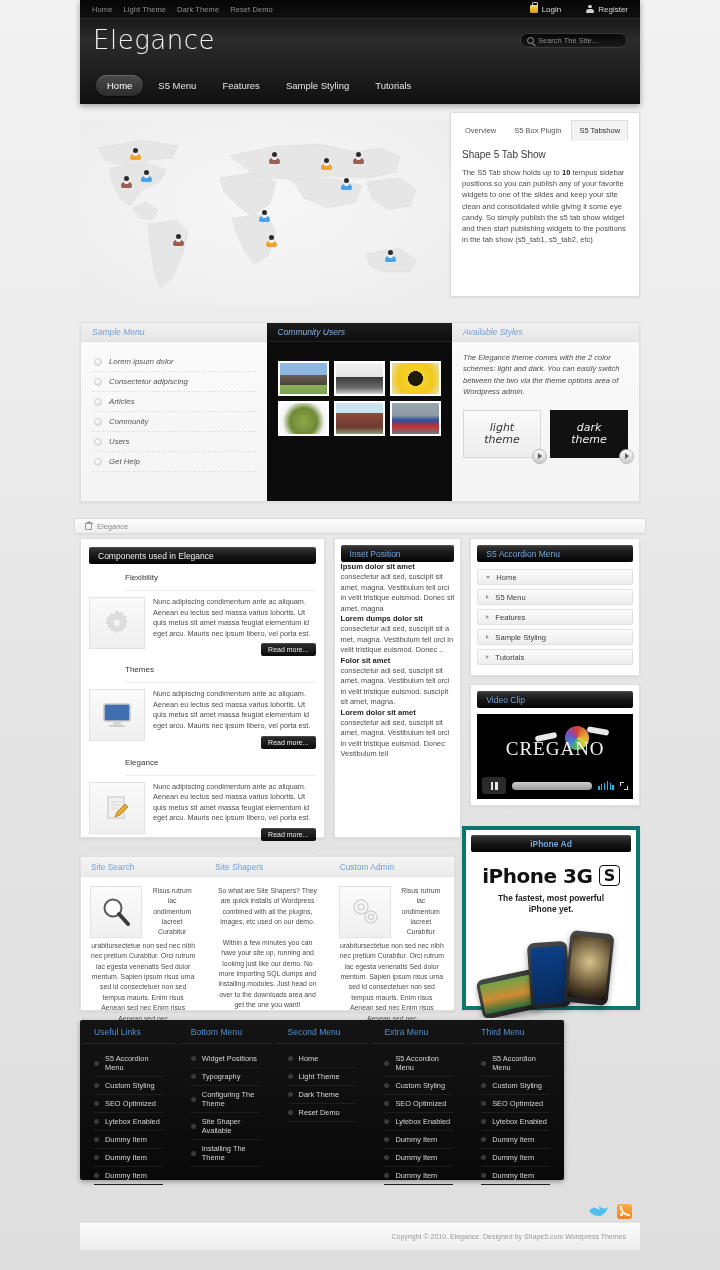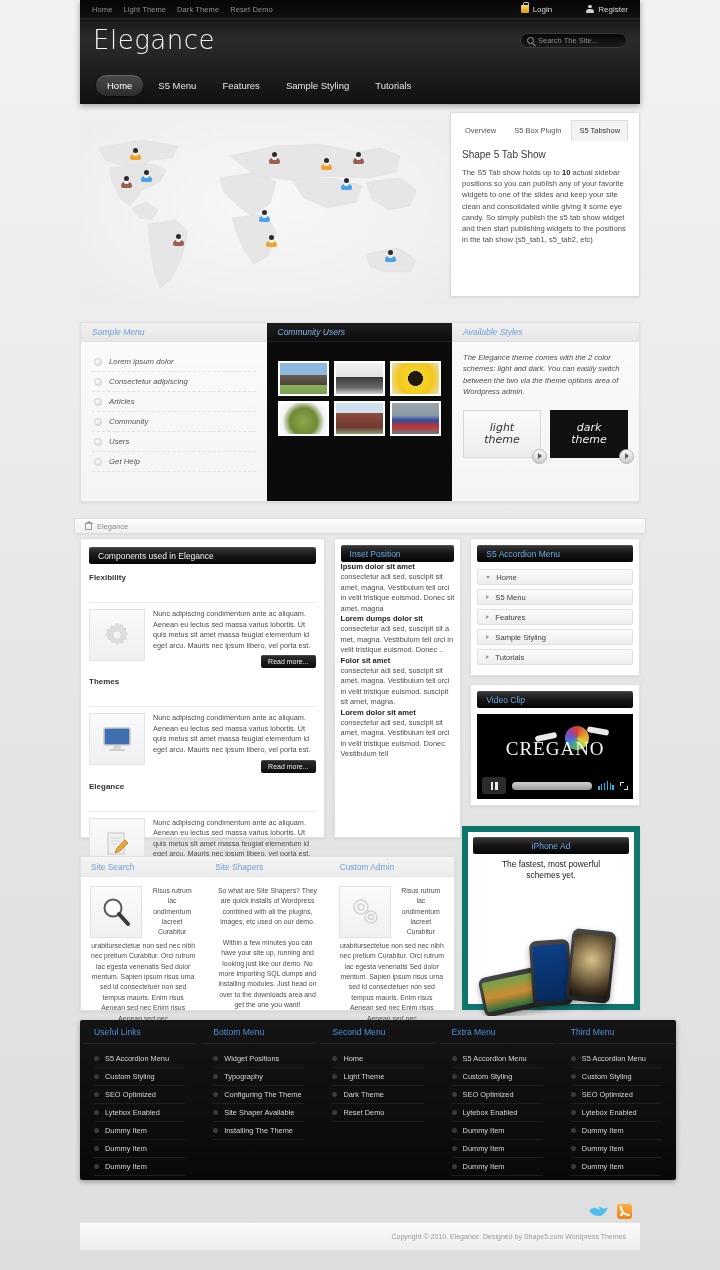--- a/index.html
+++ b/index.html
@@ -24,21 +24,21 @@
   .topbar {
     height: 19px; display: flex; align-items: center;
     background: linear-gradient(180deg,#060606,#101010);
     border-bottom: 1px solid #2a2a2a;
     padding: 0 12px;
   }
   .topbar-links { display: flex; gap: 11px; }
   .topbar-links a {
     color: #8f8f8f; font-size: 7.5px; text-decoration: none; letter-spacing: .1px;
   }
-  .topbar-right { margin-left: auto; display: flex; gap: 33px; align-items: center; }
+  .topbar-right { margin-left: auto; display: flex; gap: 24px; align-items: center; }
   .topbar-right .tr-item { display: flex; align-items: center; gap: 4px; }
   .topbar-right .tr-item span.lbl { color: #d8d8d8; font-size: 8px; }
   .ic-lock { width: 8px; height: 8px; border-radius: 1px;
     background: linear-gradient(180deg,#ffd95b,#d79a13); position: relative; }
   .ic-lock:after { content:""; position:absolute; left:2px; top:-3px; width:4px; height:4px;
     border:1.2px solid #cfcfcf; border-bottom:none; border-radius:2px 2px 0 0; }
   .ic-user { width: 9px; height: 9px; position: relative; }
   .ic-user:before { content:""; position:absolute; left:3px; top:0; width:3.5px;height:3.5px;
     border-radius:50%; background:#cfcfcf; }
   .ic-user:after { content:""; position:absolute; left:1px; top:4px; width:7.5px;height:4px;
@@ -179,21 +179,21 @@
 
   .blackbar {
     height:17px; border-radius:2px; display:flex; align-items:center; padding:0 9px;
     background: linear-gradient(180deg,#3b3b3b 0%,#171717 48%,#050505 100%);
     box-shadow: inset 0 1px 0 rgba(255,255,255,.12);
     color:#f0f0f0; font-size:8.5px;
   }
   .blackbar.blue { color:#6fa7e4; }
 
   .article { margin-top:9px; }
-  .article h4 { font-size:8px; color:#333; font-weight:700; padding-bottom:20px; border-bottom:1px solid #ececec; }
+  .article h4 { font-size:8px; color:#333; font-weight:400; padding-bottom:8px; border-bottom:1px solid #ececec;margin-left:36px; }
   .art-row { display:flex; gap:8px; margin-top:6px; }
   .art-thumb {
     width:56px;height:52px;flex:none; border:1px solid #e2e2e2;
     background: linear-gradient(180deg,#fafafa,#efefef);
     display:flex;align-items:center;justify-content:center;
   }
   .art-body { flex:1; }
   .art-body p { font-size:7.3px; line-height:1.45; color:#4d4d4d; }
   .readmore {
     float:right; margin-top:4px; font-size:7px; color:#eee; padding:3px 7px; border-radius:2px;
@@ -230,21 +230,21 @@
   .vbar { flex:1; height:8px; border-radius:4px; background:linear-gradient(180deg,#cfcfcf,#9b9b9b); }
   .veq { display:flex; gap:1.3px; align-items:flex-end; height:9px; }
   .veq i { width:1.6px; background:#1fb6f0; display:block; }
   .vfull { width:8px;height:8px; position:relative; }
   .vfull:before,.vfull:after{content:"";position:absolute;width:3px;height:3px;border:1.2px solid #ddd;}
   .vfull:before{left:0;top:0;border-right:none;border-bottom:none;}
   .vfull:after{right:0;bottom:0;border-left:none;border-top:none;}
 
   
   .ad-box { position:absolute; left:462px; top:826px; width:178px; height:184px;
-    background:#fff; border:6px solid #0f766e; box-shadow:0 1px 3px rgba(0,0,0,.07); padding:5px; }
+    background:#fff; border:4px solid #0f766e; box-shadow:0 1px 3px rgba(0,0,0,.07); padding:5px;font-weight:bold; }
   .ad-inner { position:relative; height:100%; overflow:hidden; }
   .ad-title { text-align:center; font-family:"DejaVu Sans", sans-serif; font-size:20px; color:#111; margin-top:12px; letter-spacing:-.5px;}
   .ad-title .sbox { display:inline-block; border:1.6px solid #111; border-radius:4px; padding:0 4px; font-size:16px; vertical-align:2px;}
   .ad-sub { text-align:center; font-size:8.4px; color:#222; margin-top:5px; line-height:1.35; }
   .phones { position:absolute; left:0; right:0; bottom:0; height:92px; }
   .ph { position:absolute; border-radius:7px; background:linear-gradient(160deg,#4a4a4a,#1c1c1c); padding:5px 3px; box-shadow:0 3px 6px rgba(0,0,0,.35);}
   .ph .scr { width:100%;height:100%; border-radius:2px; }
 
   
   .bot-row {
@@ -253,21 +253,21 @@
   }
   .bcol { flex:1 1 0;text-align:center; }
   .bhead { height:20px; display:flex; align-items:center; padding:0 10px; font-size:8.4px; color:#6f9fd8;
     background:linear-gradient(180deg,#f4f4f4,#ebebeb); border-bottom:1px solid #e6e6e6; }
   .bbody { padding:9px 9px; font-size:6.9px; line-height:1.5; color:#4d4d4d; }
   .bthumb { width:52px;height:52px; float:left; margin:0 6px 3px 0; border:1px solid #e2e2e2;
     background:linear-gradient(180deg,#fbfbfb,#f0f0f0); display:flex;align-items:center;justify-content:center; }
 
   
   .footer {
-    position:absolute; left:80px; top:1020px; width:596px; height:160px;
+    position:absolute; left:80px; top:1020px; width:484px; height:160px;
     background: linear-gradient(180deg,#141414 0%,#090909 100%);
     border-radius:2px; box-shadow:0 2px 5px rgba(0,0,0,.3); display:flex;
   }
   .fmcol { flex:1 1 0; padding:0 2px; }
   .fmhead { height:24px; display:flex; align-items:center; padding:0 12px; font-size:8.6px; color:#4f8fd8;
     border-bottom:1px solid #262626; }
   .fmlist { list-style:none; padding:6px 12px 0 12px; }
   .fmlist li { display:flex; align-items:center; gap:6px; padding:4px 0; border-bottom:1px solid #1e1e1e;
     font-size:7.4px; color:#d6d6d6; }
   .fbul { width:5px;height:5px;border-radius:50%;background:#3a3a3a;flex:none; }
@@ -393,21 +393,21 @@
     </div>
 
     <div class="tabpanel">
       <div class="tabstrip">
         <div class="tab">Overview</div>
         <div class="tab">S5 Box Plugin</div>
         <div class="tab active">S5 Tabshow</div>
       </div>
       <div class="tab-body">
         <h3>Shape 5 Tab Show</h3>
-        <p><span>The S5 Tab show holds up to </span><b>10</b><span> actual sidebar positions so you can publish any of your favorite widgets to one of the slides and keep your site clean and consolidated while giving it some eye candy. So simply publish the s5 tab show widget and then start publishing widgets to the positions in the tab show (s5_tab1, s5_tab2, etc)</span></p>
+        <p><span>The S5 Tab show holds up to </span><b>10</b><span> tempus sidebar positions so you can publish any of your favorite widgets to one of the slides and keep your site clean and consolidated while giving it some eye candy. So simply publish the s5 tab show widget and then start publishing widgets to the positions in the tab show (s5_tab1, s5_tab2, etc)</span></p>
       </div>
     </div>
   </div>
 
   <div class="feature-row">
 
     <div class="fcol light">
       <div class="fhead">Sample Menu</div>
       <div class="fbody">
         <ul class="menu-list">
@@ -626,23 +626,24 @@
             <div class="vfull"></div>
           </div>
         </div>
       </div>
     </div>
   </div>
 
   <div class="ad-box">
     <div class="blackbar blue" style="justify-content:center">iPhone Ad</div>
     <div class="ad-inner">
+      <div class="ad-title"><span>iPhone 3G</span> <span class="sbox">S</span></div>
       <div class="ad-sub">
         <span>The fastest, most powerful</span><br>
-        <span>schemes yet.</span>
+        <span>iPhone yet.</span>
       </div>
       <div class="phones">
         <div class="ph" style="left:8px;bottom:4px;width:62px;height:40px;transform:rotate(-12deg)">
           <div class="scr" style="background:linear-gradient(180deg,#6fa34a,#cf8b32 55%,#2a6f3a)"></div>
         </div>
         <div class="ph" style="left:58px;bottom:10px;width:40px;height:66px;transform:rotate(-4deg)">
           <div class="scr" style="background:linear-gradient(180deg,#0d3f86,#072a5c)"></div>
         </div>
         <div class="ph" style="left:96px;bottom:14px;width:44px;height:72px;transform:rotate(6deg)">
           <div class="scr" style="background:radial-gradient(circle at 50% 40%, #d8c28a, #4a3a22 70%, #101010)"></div>

